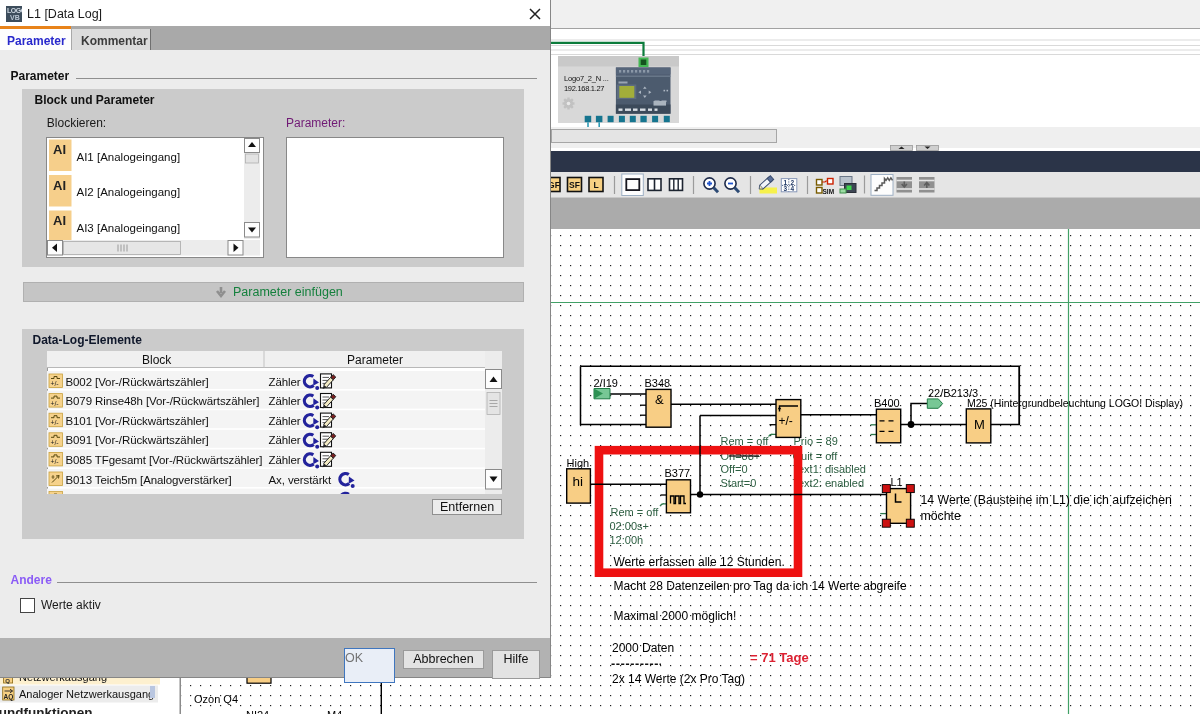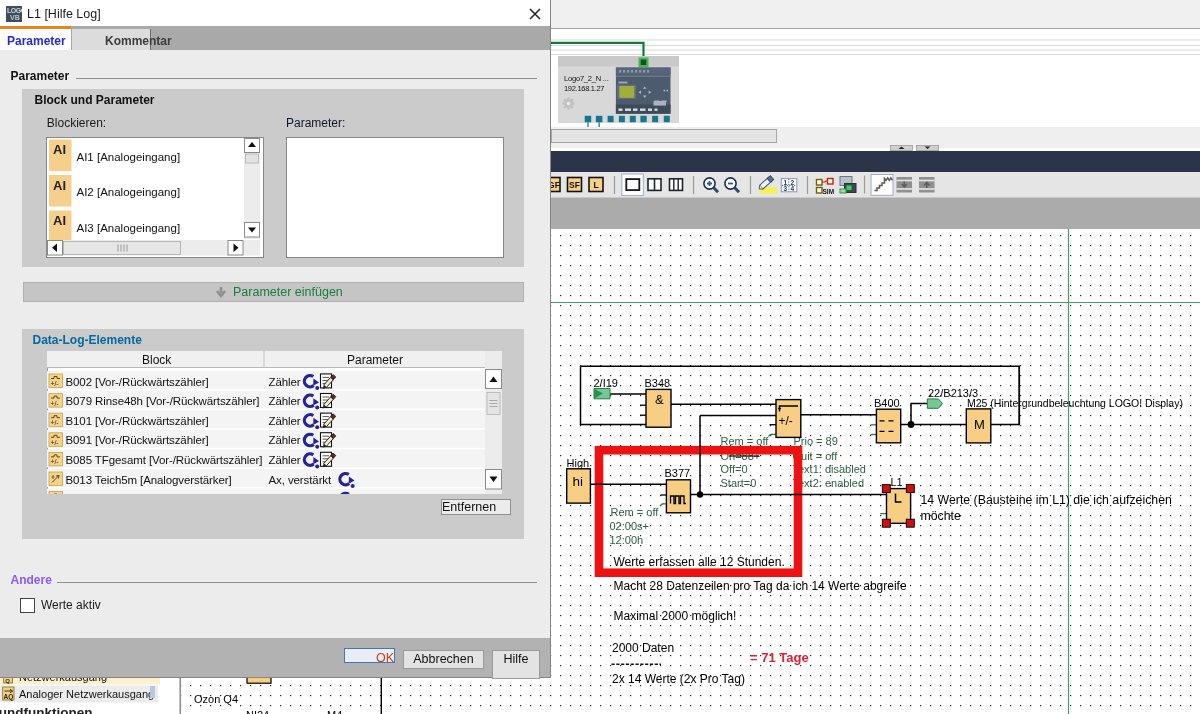--- a/index.html
+++ b/index.html
@@ -343,39 +343,39 @@
   </g>
 </svg>
 
 <div id="dlg">
 
   <div class="abs" style="left:0;top:0;width:550px;height:28px;background:#fff;"></div>
   <div class="abs" style="left:6px;top:6px;width:15.5px;height:15.5px;background:#3d4d5c;overflow:hidden;">
      <div class="abs" style="left:1px;top:1px;font-size:7px;color:#cfd8e2;font-weight:bold;letter-spacing:-0.5px;">LOGO</div>
      <div class="abs" style="left:4px;top:7.5px;font-size:7px;color:#b8c4d2;font-weight:bold;">VB</div>
   </div>
-  <div class="abs" style="left:27px;top:7px;font-size:12.5px;color:#1a1a1a;">L1 [Hilfe Log]</div>
+  <div class="abs" style="left:27px;top:7px;font-size:12.5px;color:#1a1a1a;">L1 [Data Log]</div>
   <svg class="abs" style="left:529px;top:8px;" width="12" height="12">
       <path d="M1 1 L11 11 M11 1 L1 11" stroke="#222" stroke-width="1.5"></path>
     </svg>
 
   <div class="abs" style="left:0;top:26px;width:550px;height:24px;background:#a9a9a9;"></div>
   <div class="abs" style="left:0;top:26px;width:70.5px;height:3px;background:#e8831a;"></div>
   <div class="abs" style="left:0;top:29px;width:70.5px;height:21px;background:#fdfdfd;"></div>
   <div class="abs" style="left:7px;top:34px;font-size:12px;font-weight:bold;color:#2929cc;">Parameter</div>
   <div class="abs" style="left:71.5px;top:28.5px;width:78.5px;height:21.5px;background:#dcdcdc;border-right:1.5px solid #6f6f6f;"></div>
-  <div class="abs" style="left:81px;top:34px;font-size:12px;font-weight:bold;color:#3c3c3c;margin-left:24px;">Kommentar</div>
+  <div class="abs" style="left:81px;top:34px;font-size:12px;font-weight:bold;color:#3c3c3c;">Kommentar</div>
 
   <div class="abs" style="left:10.5px;top:69px;font-size:12px;font-weight:bold;color:#111;">Parameter</div>
   <div class="abs" style="left:76px;top:78px;width:461px;height:1px;background:#8f8f8f;"></div>
 
   <div class="abs" style="left:22px;top:89px;width:502px;height:178px;background:#cbcbcb;"></div>
   <div class="abs" style="left:34.5px;top:92.5px;font-size:12px;font-weight:bold;color:#111;text-align:right;">Block und Parameter</div>
   <div class="abs" style="left:46.8px;top:116px;font-size:12px;color:#1a1a1a;text-align:right;">Blockieren:</div>
-  <div class="abs" style="left:286px;top:116px;font-size:12px;color:#0f172a;text-align:right;">Parameter:</div>
+  <div class="abs" style="left:286px;top:116px;font-size:12px;color:#701a75;text-align:right;">Parameter:</div>
 
   <div class="abs" style="left:45.5px;top:136.5px;width:216px;height:119px;background:#fff;border:1px solid #888;"></div>
   <svg class="abs" style="left:45.5px;top:136.5px;" width="218" height="121">
 
     <g>
       <rect x="3" y="2.5" width="22.5" height="31.5" fill="#f6cf8b"></rect>
       <text x="7" y="17" font-size="13" font-weight="bold" fill="#222">AI</text>
       <rect x="3" y="38" width="22.5" height="31.5" fill="#f6cf8b"></rect>
       <text x="7" y="52.5" font-size="13" font-weight="bold" fill="#222">AI</text>
       <rect x="3" y="73.5" width="22.5" height="31.5" fill="#f6cf8b"></rect>
@@ -414,21 +414,21 @@
 
   <div class="abs" style="left:285.5px;top:136.5px;width:216px;height:119px;background:#fff;border:1px solid #888;"></div>
 
   <div class="abs" style="left:22.5px;top:281.5px;width:501px;height:20px;background:#c5c5c5;border:1px solid #b0b0b0;box-sizing:border-box;"></div>
   <div class="abs" style="left:233px;top:285px;font-size:12.5px;color:#15803d;">Parameter einfügen</div>
   <svg class="abs" style="left:215px;top:286px;" width="12" height="13">
       <path d="M6 1 v6 m-4 -2 l4 5 4 -5" stroke="#8f8f8f" stroke-width="2.6" fill="none"></path>
     </svg>
 
   <div class="abs" style="left:22px;top:328.5px;width:502px;height:210px;background:#cbcbcb;"></div>
-  <div class="abs" style="left:32.5px;top:333px;font-size:12px;font-weight:bold;color:#0369a1;">Data-Log-Elemente</div>
+  <div class="abs" style="left:32.5px;top:333px;font-size:12px;font-weight:bold;color:#0f172a;">Data-Log-Elemente</div>
 
   <div class="abs" style="left:46.5px;top:350.5px;width:455px;height:143.5px;background:#fff;border:1px solid #9a9a9a;box-sizing:border-box;"></div>
   <svg class="abs" style="left:46.5px;top:350.5px;" width="455" height="143.5" viewBox="0 0 455 143.5">
     <defs>
       <g id="circ">
         <path d="M11.3 3.5 A 5.7 5.7 0 1 0 11.7 12.6" stroke="#23239c" stroke-width="3.2" fill="none"></path>
         <path d="M11.4 5.6 L17 9.6 L11.2 12.8 Z" fill="#23239c"></path>
         <circle cx="15.2" cy="15" r="2" fill="#23239c"></circle>
       </g>
       <g id="pencil">
@@ -512,27 +512,27 @@
     <g stroke="#a8a8a8" stroke-width="1">
         <line x1="442.5" y1="49.5" x2="450.5" y2="49.5"></line>
         <line x1="442.5" y1="52.5" x2="450.5" y2="52.5"></line>
         <line x1="442.5" y1="55.5" x2="450.5" y2="55.5"></line>
       </g>
     <rect x="438.5" y="118.5" width="16" height="19.5" fill="#fdfdfd" stroke="#8a8a8a" stroke-width="1"></rect>
     <path d="M442.5 125.5 l4 5.5 4 -5.5 z" fill="#111"></path>
   </svg>
 
   <div class="abs" style="left:432px;top:498.5px;width:70px;height:16px;background:#ececec;border:1px solid #8f8f8f;box-sizing:border-box;
-              font-size:12.5px;color:#111;line-height:14px;margin-left:9px;">Entfernen</div>
+              font-size:12.5px;color:#111;text-align:center;line-height:14px;">Entfernen</div>
 
   <div class="abs" style="left:10.5px;top:572.5px;font-size:12px;font-weight:bold;color:#8b5cf6;">Andere</div>
   <div class="abs" style="left:57px;top:582px;width:480px;height:1px;background:#8f8f8f;"></div>
   <div class="abs" style="left:20px;top:598px;width:13px;height:13px;background:#fff;border:1.4px solid #444;"></div>
   <div class="abs" style="left:41px;top:598px;font-size:12px;color:#1a1a1a;">Werte aktiv</div>
 
   <div class="abs" style="left:0;top:638px;width:550px;height:39px;background:#b2b2b2;"></div>
-  <div class="abs" style="left:344px;top:648px;width:51px;height:15px;background:#e9eef7;border:1.6px solid #3f76bf;box-sizing:border-box;
-              font-size:12.5px;color:#c2410c;text-align:right;line-height:18px;">OK</div>
+  <div class="abs" style="left:344px;top:648px;width:51px;height:35px;background:#e9eef7;border:1.6px solid #3f76bf;box-sizing:border-box;
+              font-size:12.5px;color:#737373;text-align:left;line-height:18px;">OK</div>
   <div class="abs" style="left:403px;top:649.5px;width:81px;height:19px;background:#e3e3e3;border:1px solid #9a9a9a;box-sizing:border-box;
               font-size:12.5px;color:#111;text-align:center;line-height:17px;">Abbrechen</div>
   <div class="abs" style="left:492px;top:649.5px;width:48px;height:29px;background:#e3e3e3;border:1px solid #9a9a9a;box-sizing:border-box;
               font-size:12.5px;color:#111;text-align:center;line-height:17px;">Hilfe</div>
 </div>
 
 </body></html>

